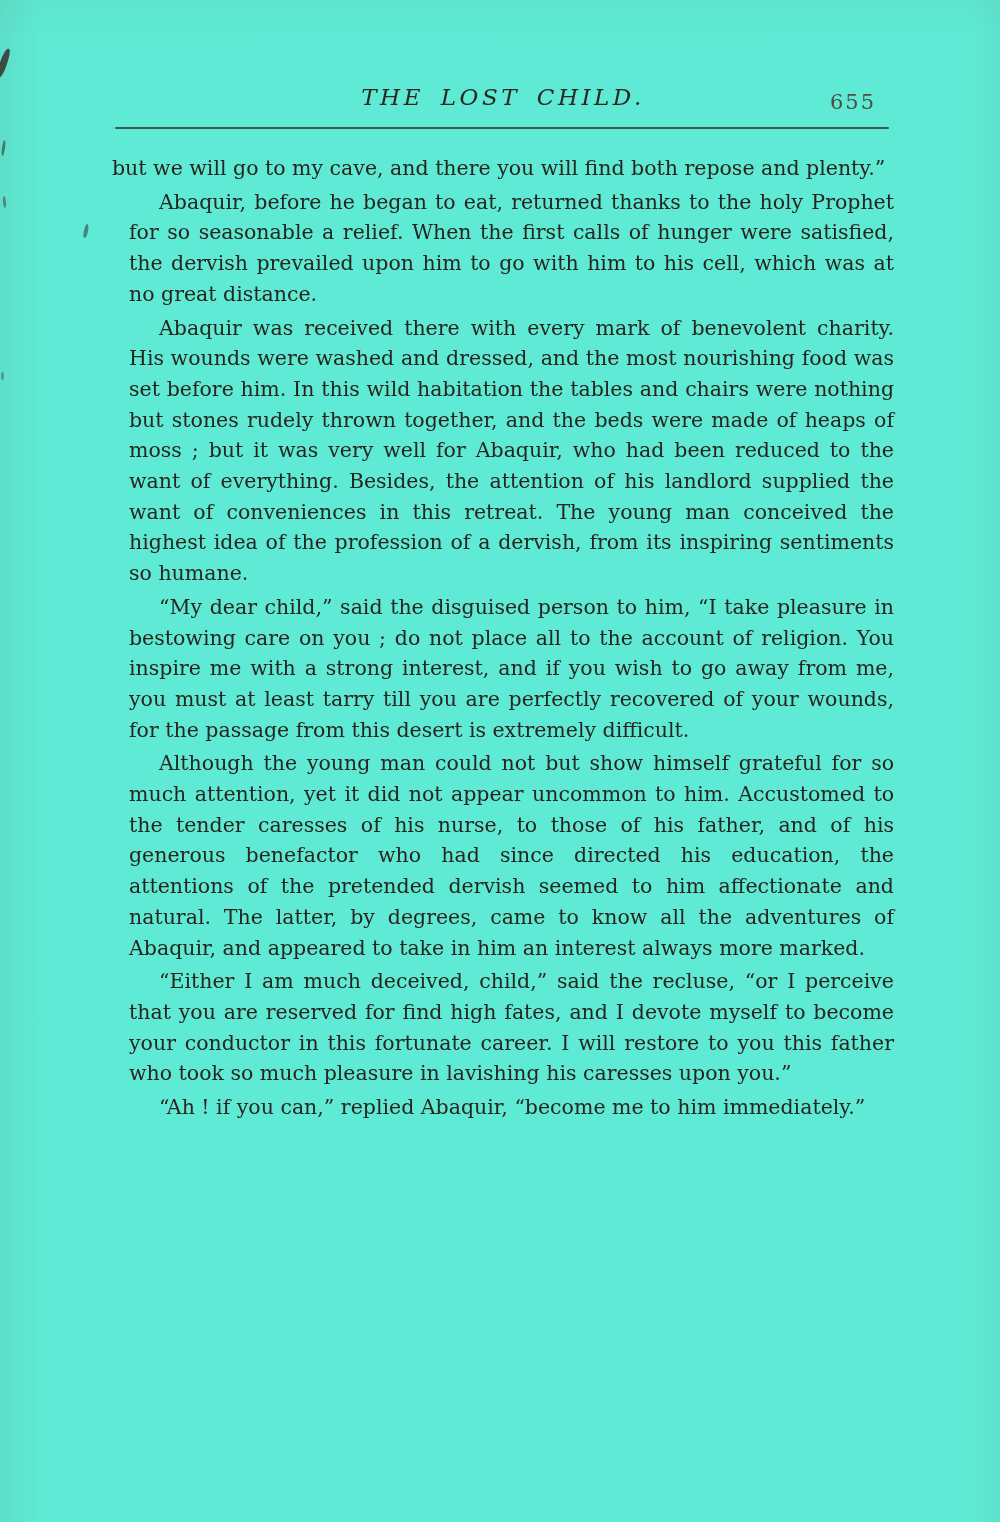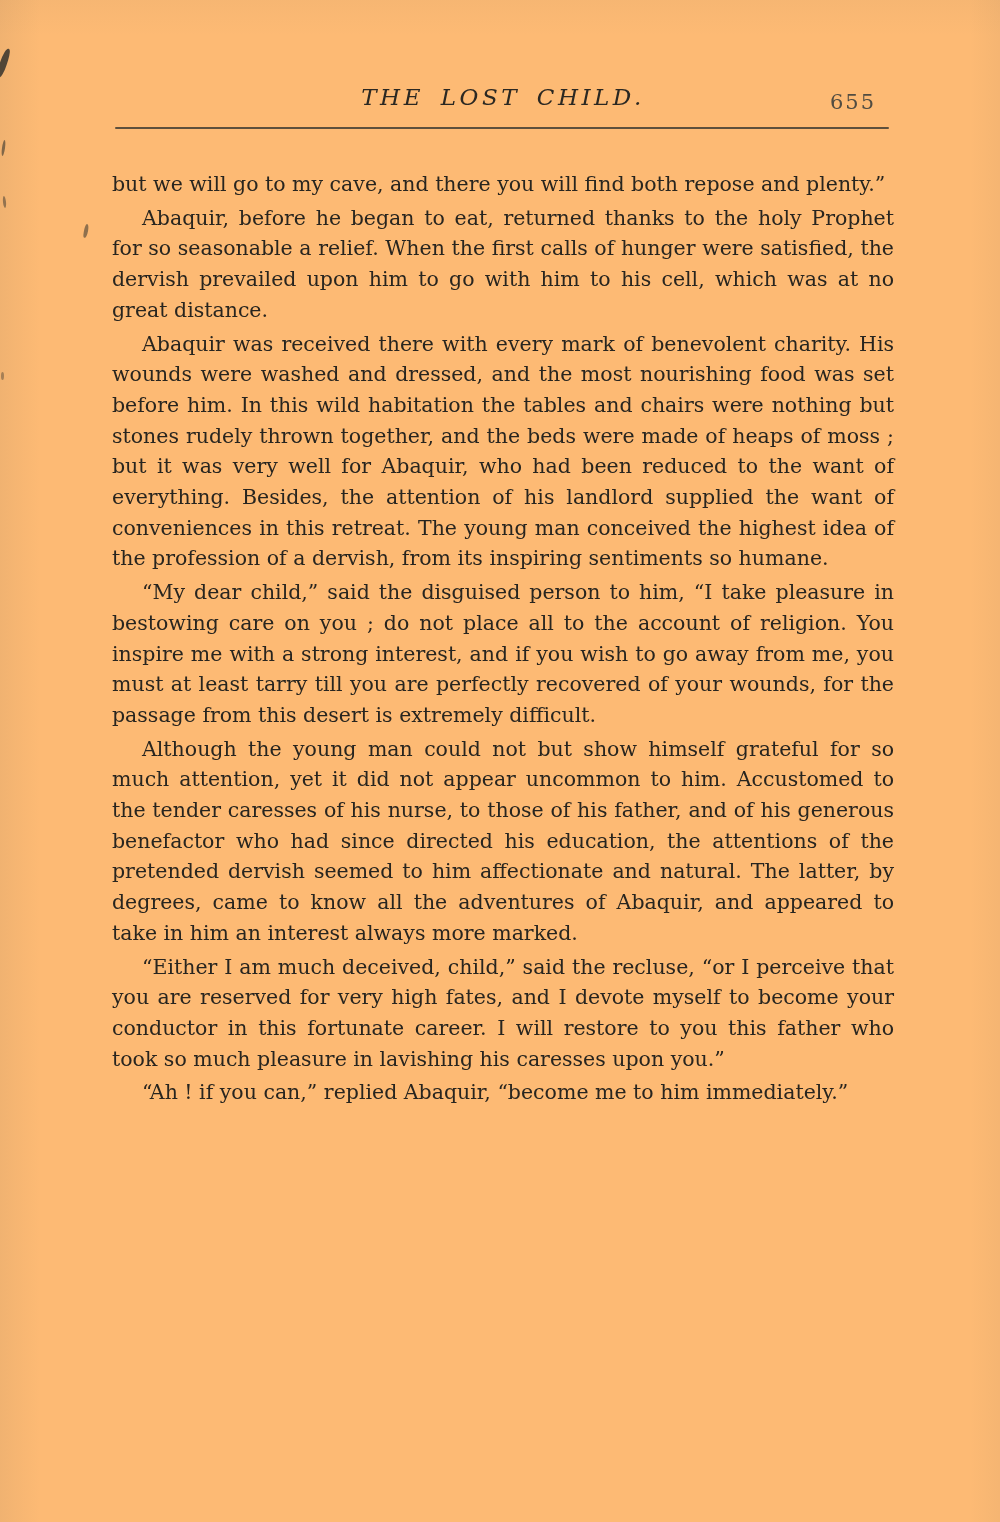--- a/index.html
+++ b/index.html
@@ -5,21 +5,21 @@
   html, body {
     margin: 0;
     padding: 0;
     background: #e9e7e2;
   }
   .page {
     position: relative;
     width: 1000px;
     height: 1522px;
     margin: 0 auto;
-    background: #fdba74;
+    background: #5eead4;
     overflow: hidden;
     font-family: "DejaVu Serif", "Liberation Serif", serif;
     color: #27241e;
   }
   
   .page::before {
     content: "";
     position: absolute;
     inset: 0;
     pointer-events: none;
@@ -57,37 +57,38 @@
     top: 127px;
     left: 115px;
     width: 774px;
     height: 2px;
     background: #3b382f;
     opacity: 0.82;
     border-radius: 1px;
   }
   .text-block {
     position: absolute;
-    top: 169px;
+    top: 153px;
     left: 112px;
     width: 782px;
     font-size: 20.5px;
     line-height: 30.7px;
     text-align: justify;
     color: #28251f;
   }
   .text-block p {
     margin: 0;
     text-indent: 30px;
   }
   .text-block p.no-indent {
     text-indent: 0;
   }
   .text-block p + p {
     margin-top: 3px;
+    margin-left: 17px;
   }
   .artifact {
     position: absolute;
     background: #35332d;
     pointer-events: none;
   }
   .a1 { left: 0px;  top: 48px;  width: 7px;  height: 30px; transform: rotate(18deg); border-radius: 60% 40% 50% 50%; opacity: .85; }
   .a2 { left: 2px;  top: 140px; width: 3px;  height: 16px; transform: rotate(8deg);  border-radius: 50%; opacity: .6; }
   .a3 { left: 3px;  top: 196px; width: 3px;  height: 12px; transform: rotate(-6deg); border-radius: 50%; opacity: .5; }
   .a4 { left: 84px; top: 224px; width: 4px;  height: 14px; transform: rotate(10deg); border-radius: 50% 50% 60% 40%; opacity: .55; }
@@ -110,17 +111,17 @@
   </div>
 
   <div class="rule"></div>
 
   <div class="text-block">
     <p class="no-indent">but we will go to my cave, and there you will find both repose and plenty.”</p>
     <p>Abaquir, before he began to eat, returned thanks to the holy Prophet for so seasonable a relief.  When the first calls of hunger were satisfied, the dervish prevailed upon him to go with him to his cell, which was at no great distance.</p>
     <p>Abaquir was received there with every mark of benevolent charity.  His wounds were washed and dressed, and the most nourishing food was set before him.  In this wild habitation the tables and chairs were nothing but stones rudely thrown together, and the beds were made of heaps of moss ; but it was very well for Abaquir, who had been reduced to the want of everything.  Besides, the attention of his landlord supplied the want of conveniences in this retreat.  The young man conceived the highest idea of the profession of a dervish, from its inspiring sentiments so humane.</p>
     <p>“My dear child,” said the disguised person to him, “I take pleasure in bestowing care on you ; do not place all to the account of religion.  You inspire me with a strong interest, and if you wish to go away from me, you must at least tarry till you are perfectly recovered of your wounds, for the passage from this desert is extremely difficult.</p>
     <p>Although the young man could not but show himself grateful for so much attention, yet it did not appear uncommon to him.  Accustomed to the tender caresses of his nurse, to those of his father, and of his generous benefactor who had since directed his education, the attentions of the pretended dervish seemed to him affectionate and natural.  The latter, by degrees, came to know all the adventures of Abaquir, and appeared to take in him an interest always more marked.</p>
-    <p>“Either I am much deceived, child,” said the recluse, “or I perceive that you are reserved for very high fates, and I devote myself to become your conductor in this fortunate career.  I will restore to you this father who took so much pleasure in lavishing his caresses upon you.”</p>
+    <p>“Either I am much deceived, child,” said the recluse, “or I perceive that you are reserved for find high fates, and I devote myself to become your conductor in this fortunate career.  I will restore to you this father who took so much pleasure in lavishing his caresses upon you.”</p>
     <p>“Ah ! if you can,” replied Abaquir, “become me to him immediately.”</p>
   </div>
 
 </div>
 
 </body></html>

